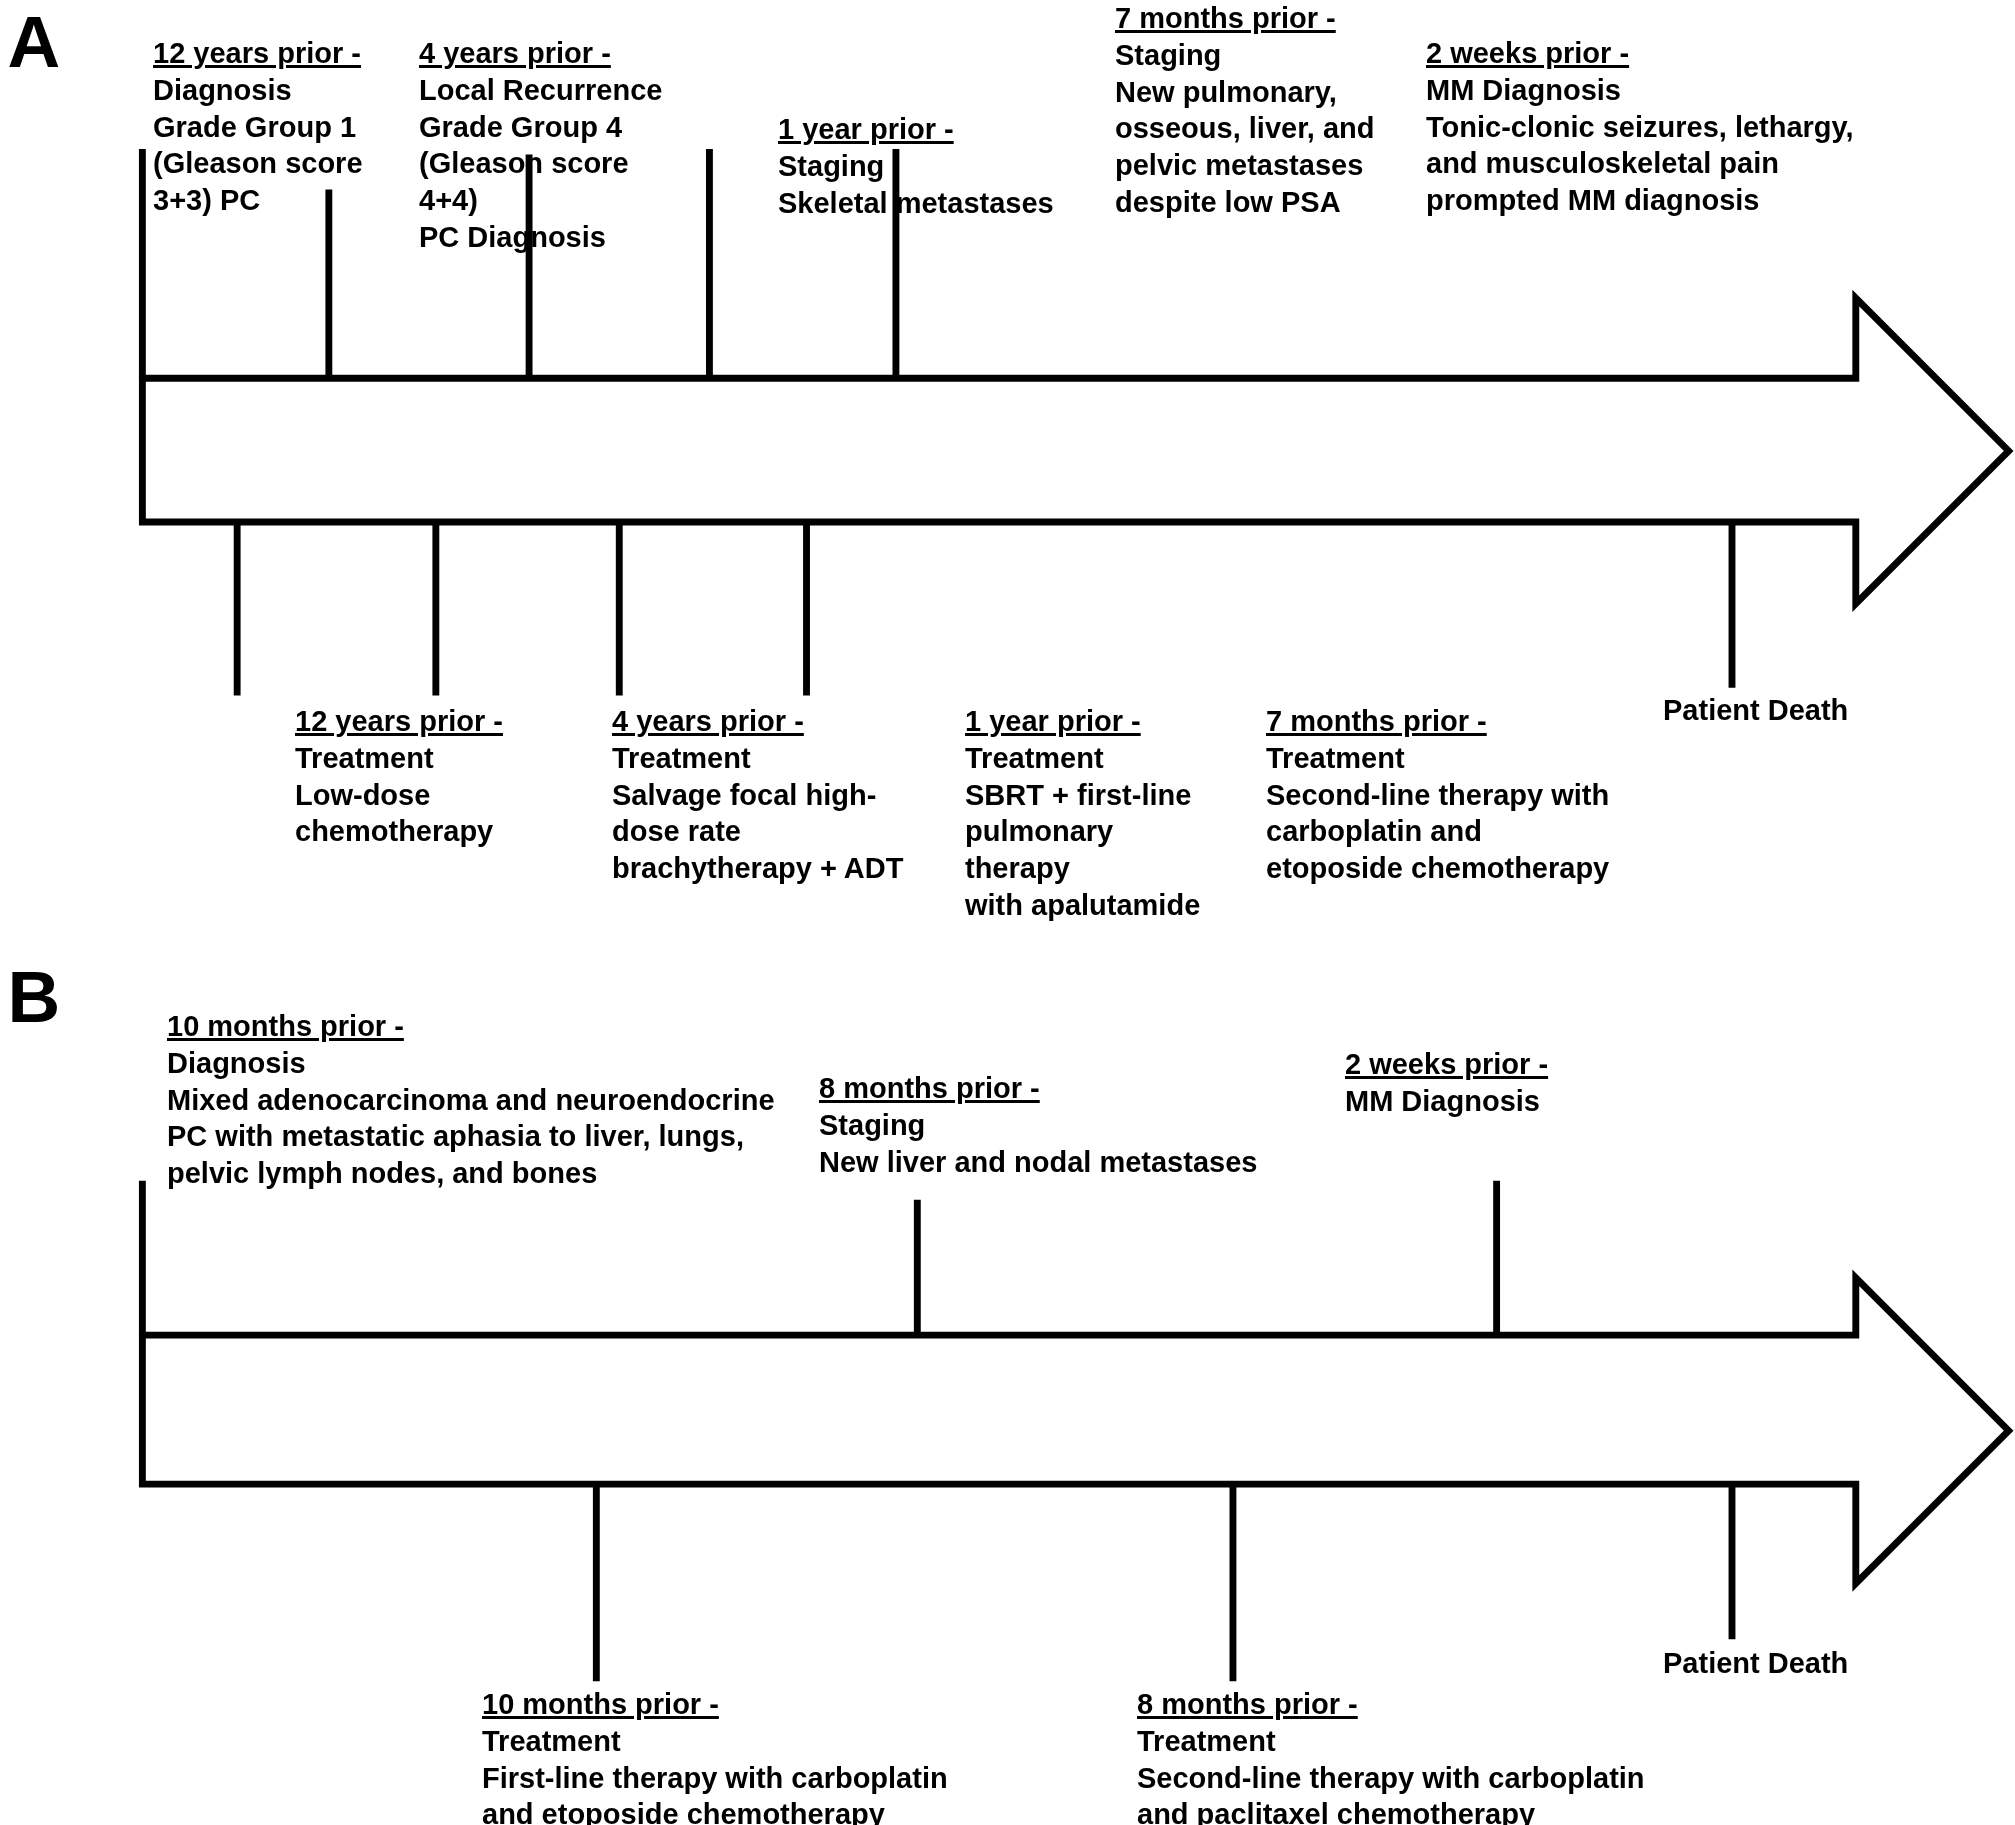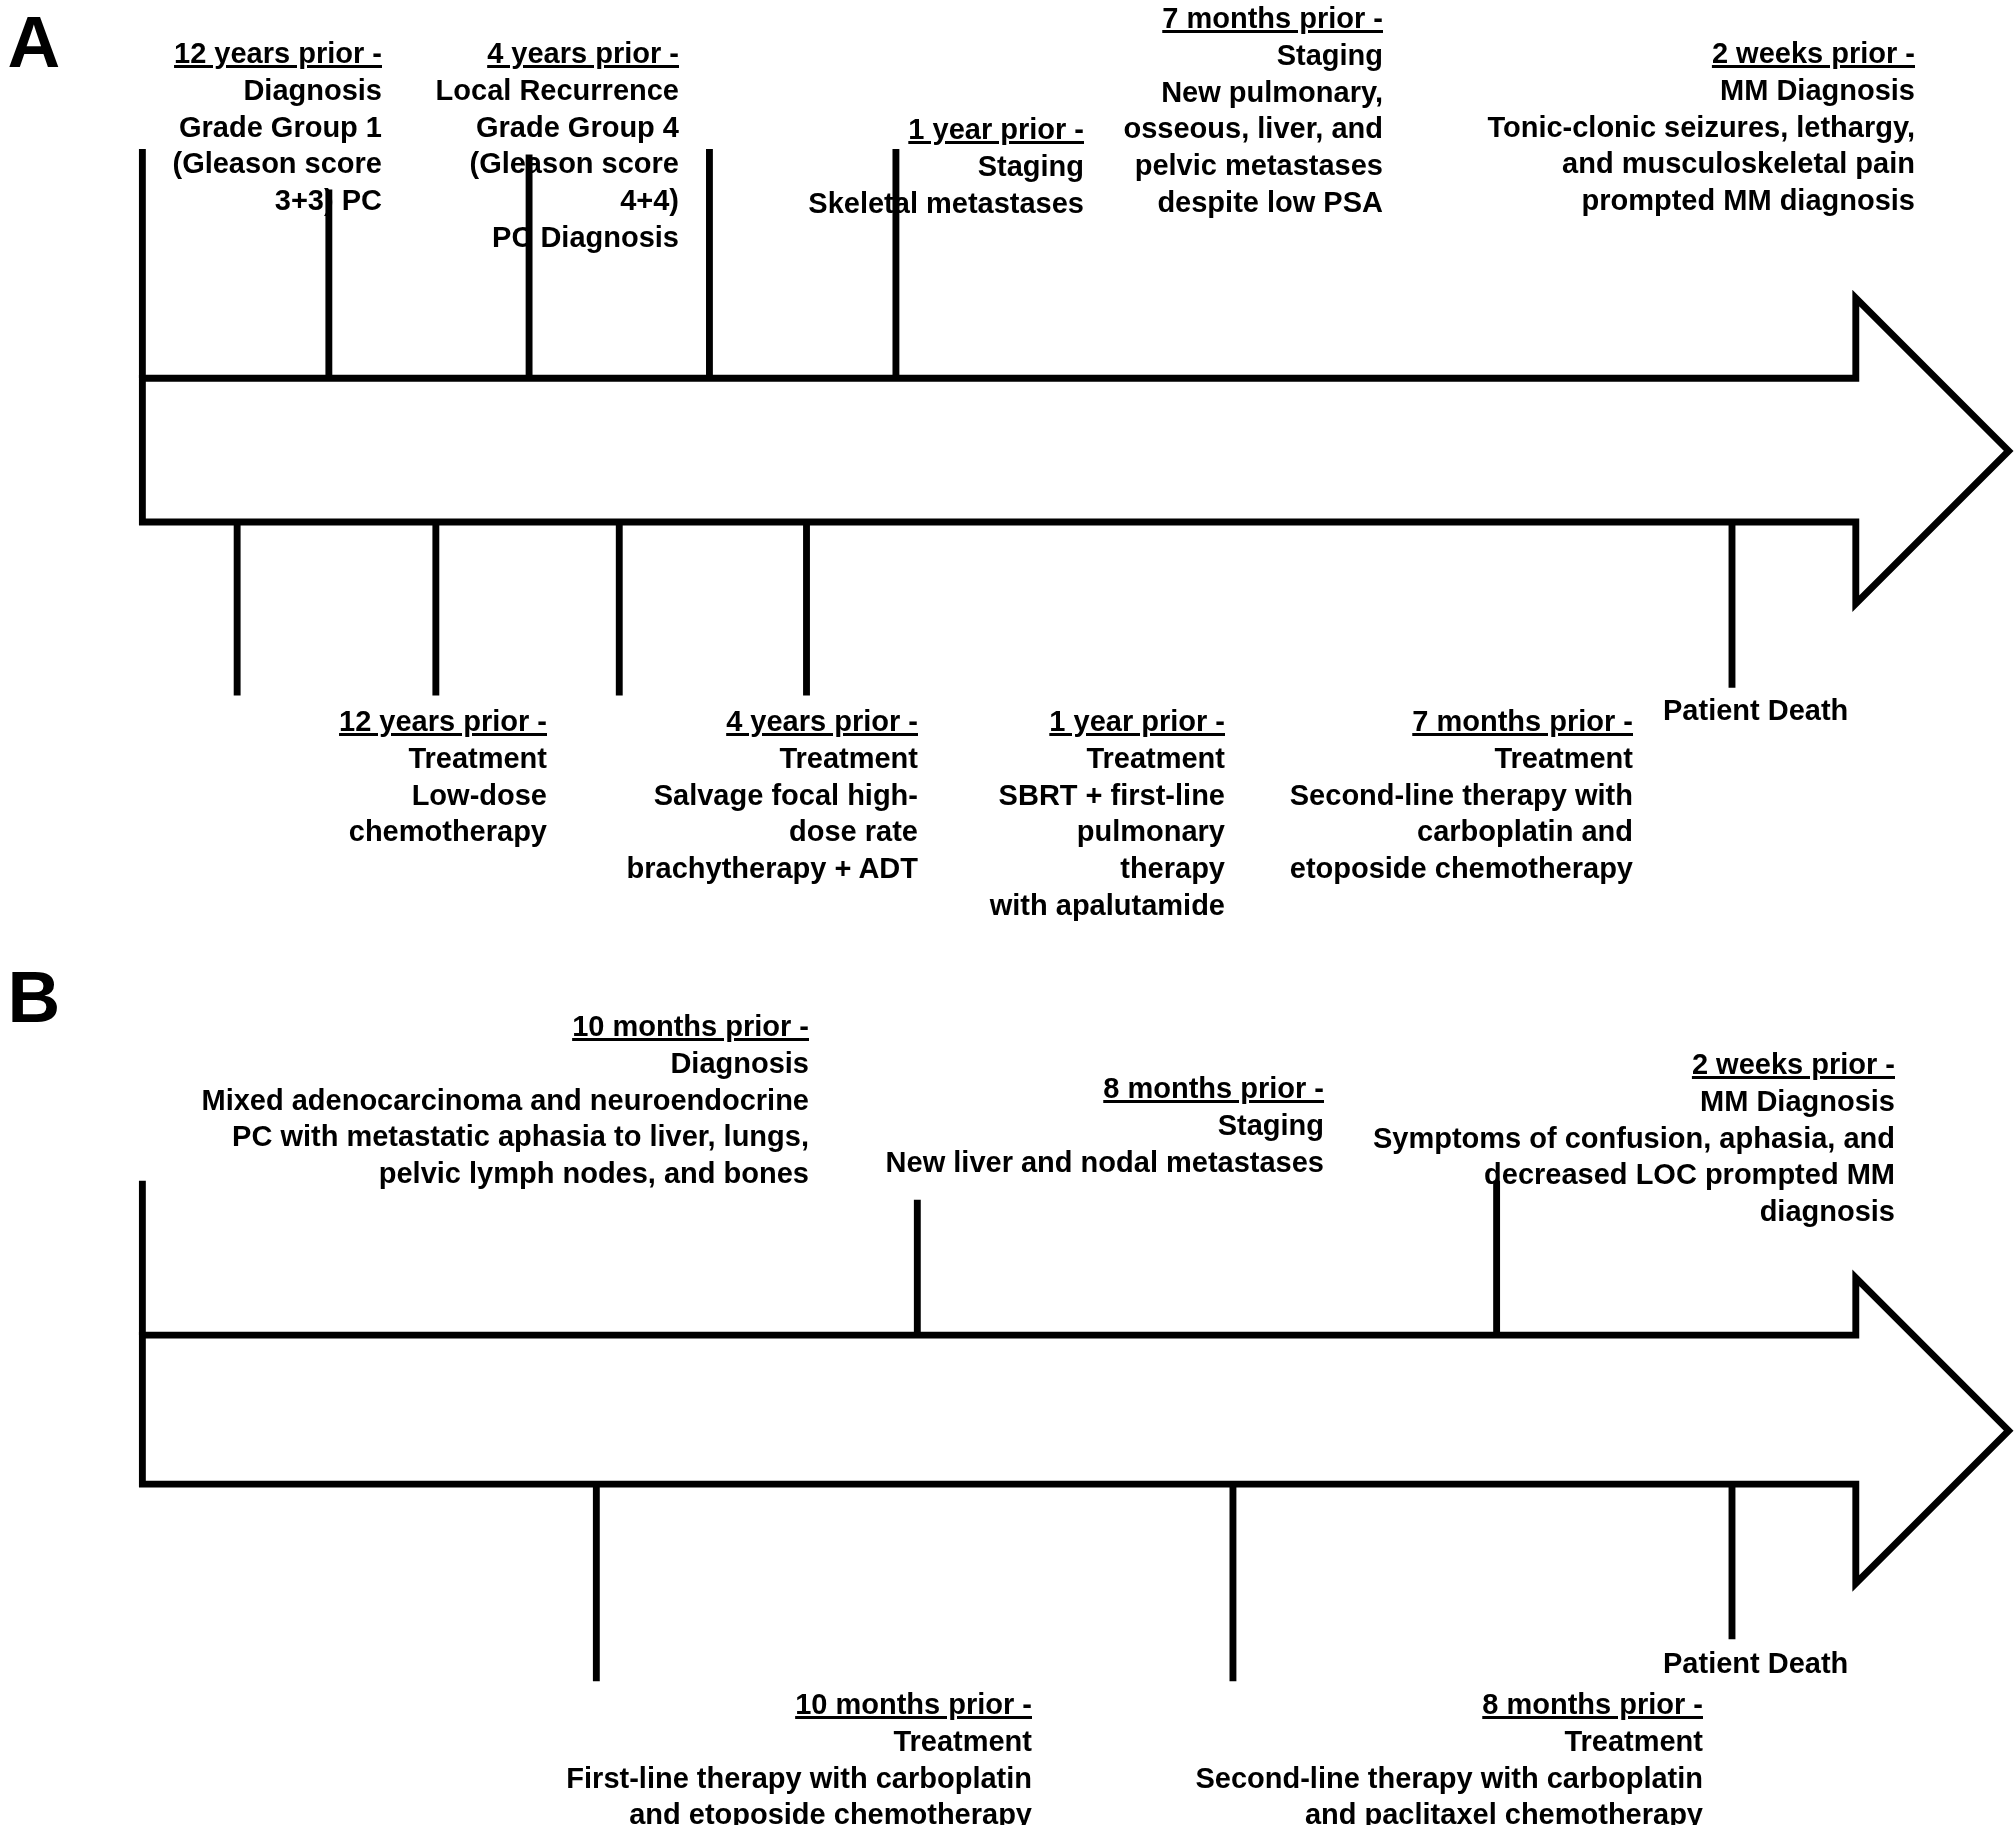--- a/index.html
+++ b/index.html
@@ -35,21 +35,20 @@
     height: 1825px;
     pointer-events: none;
   }
 
   
   .event {
     position: absolute;
     font-size: 29px;
     line-height: 1.27;
     color: #000000;
-    text-align: right;
   }
   .event .ev-date {
     font-weight: 700;
     text-decoration: underline;
     text-underline-offset: 2.3px;
     text-decoration-thickness: 3.1px;
     display: block;
     white-space: nowrap;
   }
   .event .ev-kind {
@@ -200,22 +199,20 @@
 
   <div class="event" style="left:819px; top:1070px; width:505px;">
     <span class="ev-date">8 months prior -</span>
     <span class="ev-kind">Staging</span>
     <span class="ev-desc">New liver and nodal metastases</span>
   </div>
 
   <div class="event" style="left:1345px; top:1046px; width:550px;">
     <span class="ev-date">2 weeks prior -</span>
     <span class="ev-kind">MM Diagnosis</span>
-    <span class="ev-desc">Symptoms of confusion, aphasia, and
-decreased LOC prompted MM diagnosis</span>
   </div>
 
   <div class="event" style="left:482px; top:1686px; width:550px;">
     <span class="ev-date">10 months prior -</span>
     <span class="ev-kind">Treatment</span>
     <span class="ev-desc">First-line therapy with carboplatin
 and etoposide chemotherapy</span>
   </div>
 
   <div class="event" style="left:1137px; top:1686px; width:566px;">

